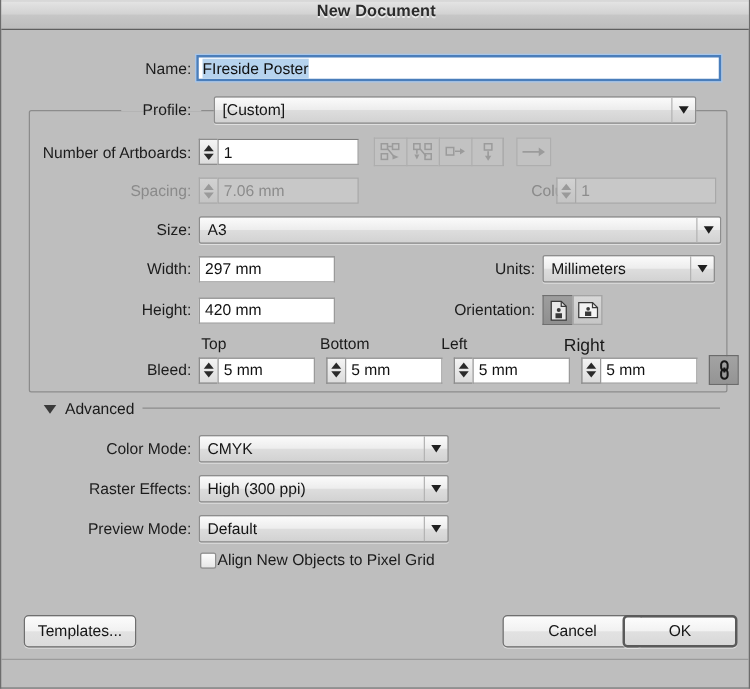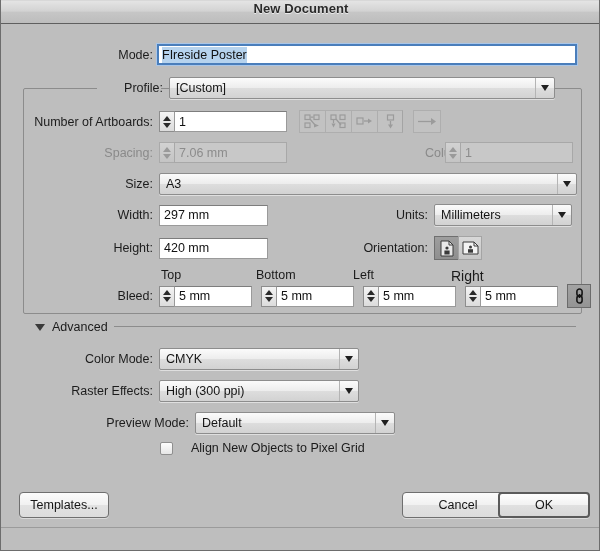--- a/index.html
+++ b/index.html
@@ -208,31 +208,31 @@
 </head>
 <body>
 
 <div class="dialog">
 
   <div class="titlebar">
     <div class="title">New Document</div>
   </div>
 
   <div class="row" style="left:0; top:44px; width:580px;">
-    <div class="lbl" style="width:152px;">Mode:</div>
+    <div class="lbl" style="width:152px;">Name:</div>
     <div class="tinput focused" style="margin-left:4px; width:420px;">
       <span class="sel">FIreside Poster</span>
     </div>
   </div>
 
   <div class="groupbox" style="left:22px; top:88px; width:559px; height:226px;"></div>
 
   <div class="gb-cut" style="left:96px; top:86px; width:64px;"></div>
 
-  <div class="row" style="left:10px; top:77px; width:580px;">
+  <div class="row" style="left:0; top:77px; width:580px;gap:12px;">
     <div class="lbl" style="width:152px;">Profile:</div>
     <div class="select" style="margin-left:6px; width:386px;">
       <span class="value">[Custom]</span>
       <span class="arrowbox">
           <i class="caret-down"></i>
         </span>
     </div>
   </div>
 
   <div class="row" style="left:0; top:110px; width:580px;">
@@ -442,33 +442,33 @@
   <div class="row" style="left:0; top:380px;">
     <div class="lbl" style="width:152px;">Raster Effects:</div>
     <div class="select" style="margin-left:6px; width:200px;">
       <span class="value">High (300 ppi)</span>
       <span class="arrowbox">
           <i class="caret-down"></i>
         </span>
     </div>
   </div>
 
-  <div class="row" style="left:0; top:412px;padding-left:36px;">
+  <div class="row" style="left:0; top:412px;">
     <div class="lbl" style="width:152px;">Preview Mode:</div>
     <div class="select" style="margin-left:6px; width:200px;">
       <span class="value">Default</span>
       <span class="arrowbox">
           <i class="caret-down"></i>
         </span>
     </div>
   </div>
 
   <div class="row" style="left:159px; top:441px;">
     <span class="cbox"></span>
-    <span style="margin-left:18px; font-size:12.5px;">Align New Objects to Pixel Grid</span>
+    <span style="margin-left:1px; font-size:12.5px;">Align New Objects to Pixel Grid</span>
   </div>
 
   <div class="footline" style="top:527px;"></div>
 
   <div class="btn" style="position:absolute; left:18px; top:492px; width:90px;">
     <span>Templates...</span>
   </div>
   <div class="btn" style="position:absolute; left:401px; top:492px; width:112px;">
     <span>Cancel</span>
   </div>

